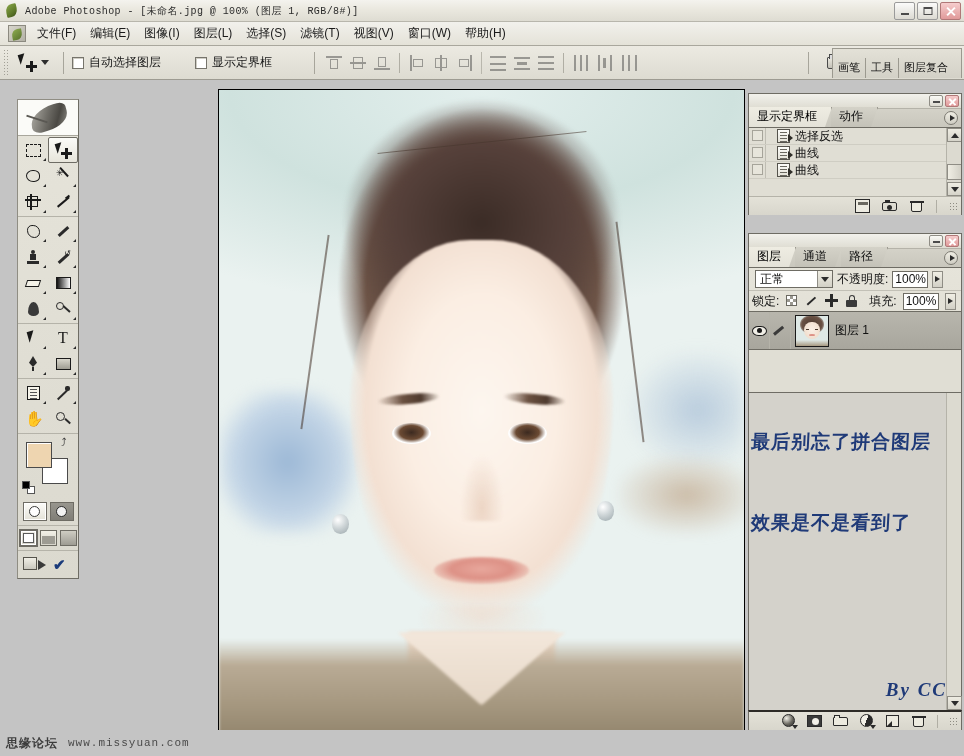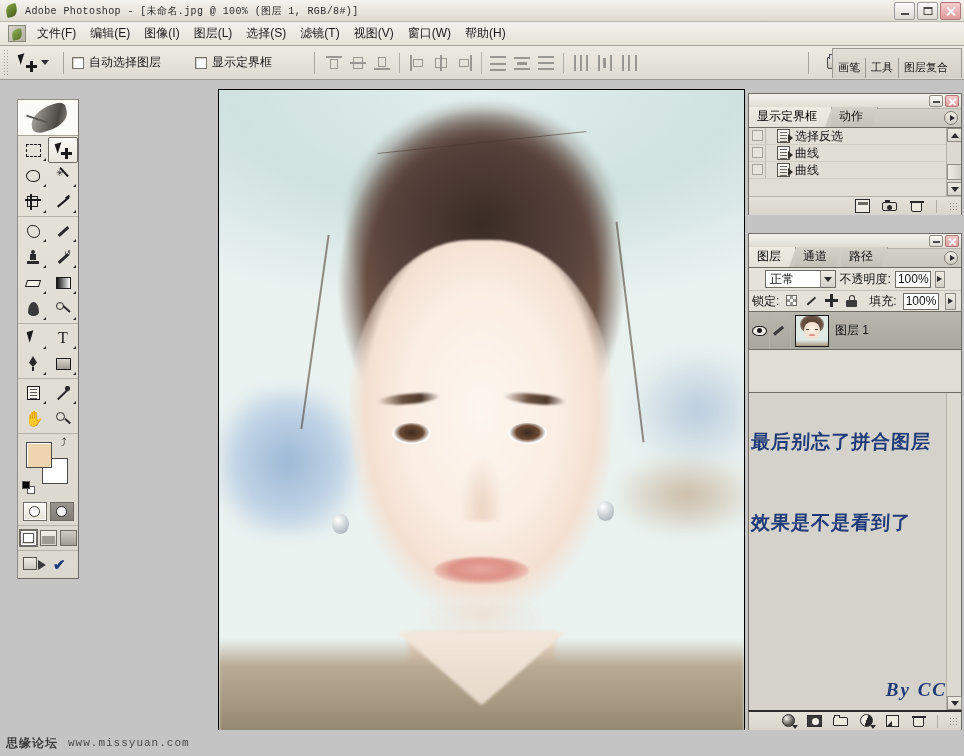--- a/index.html
+++ b/index.html
@@ -426,21 +426,21 @@
   .pf-sep { width:1px; height:13px; background:#b0aea4; }
   .pf-grip {
     width:8px; height:9px;
     background-image: radial-gradient(#8d8b82 40%, transparent 42%);
     background-size:3px 3px;
   }
 
   
   #layers-palette { left:748px; top:233px; width:214px; height:160px; }
   .lay-opts {
-    height:23px; display:flex; align-items:center; padding:0 16px; gap:4px;
+    height:23px; display:flex; align-items:center; padding:0 6px; gap:4px;
     border-bottom:1px solid #c2c0b6;
   }
   .blend-select {
     width:78px; height:18px; background:#fff; border:1px solid #6e6c64;
     display:flex; align-items:center; justify-content:space-between; font-size:12px; padding-left:4px; color:#111;
   }
   .sel-arrow {
     width:15px; height:16px; background:linear-gradient(to bottom,#f0eee4,#d2d0c6);
     border-left:1px solid #8f8d85; display:flex; align-items:center; justify-content:center;
   }

